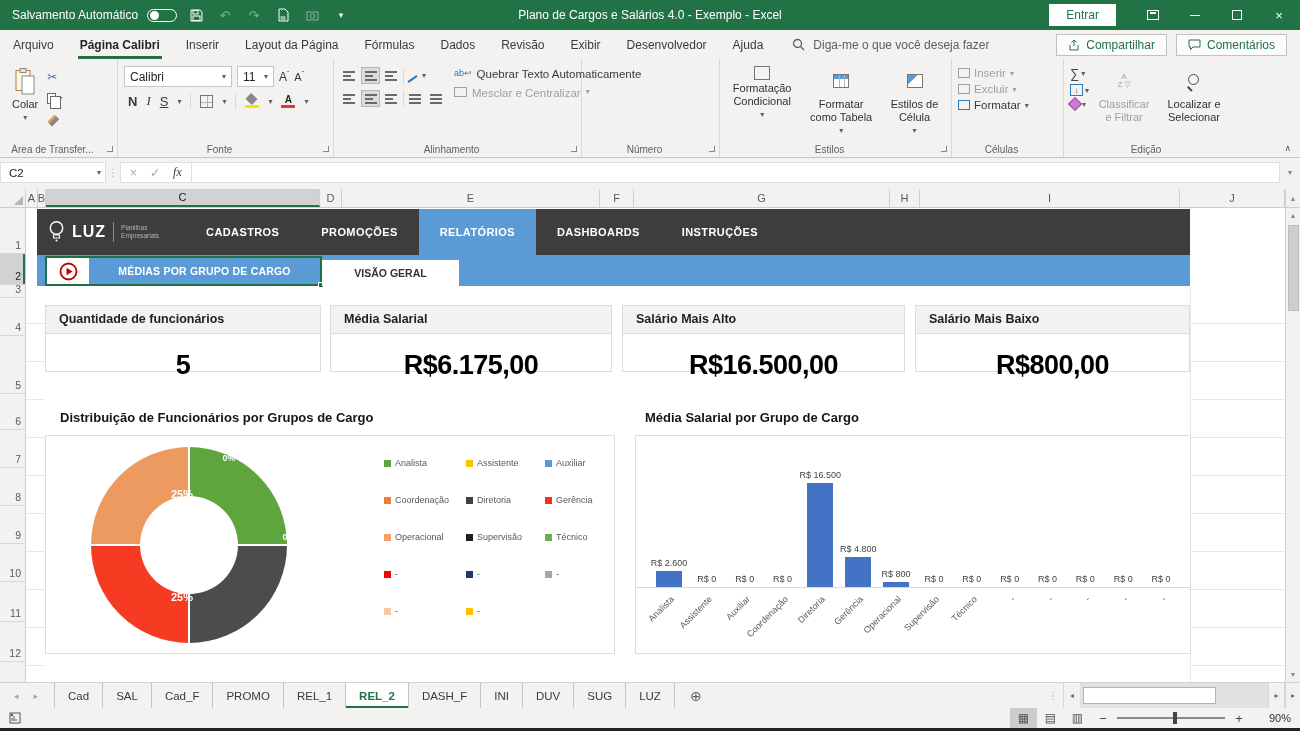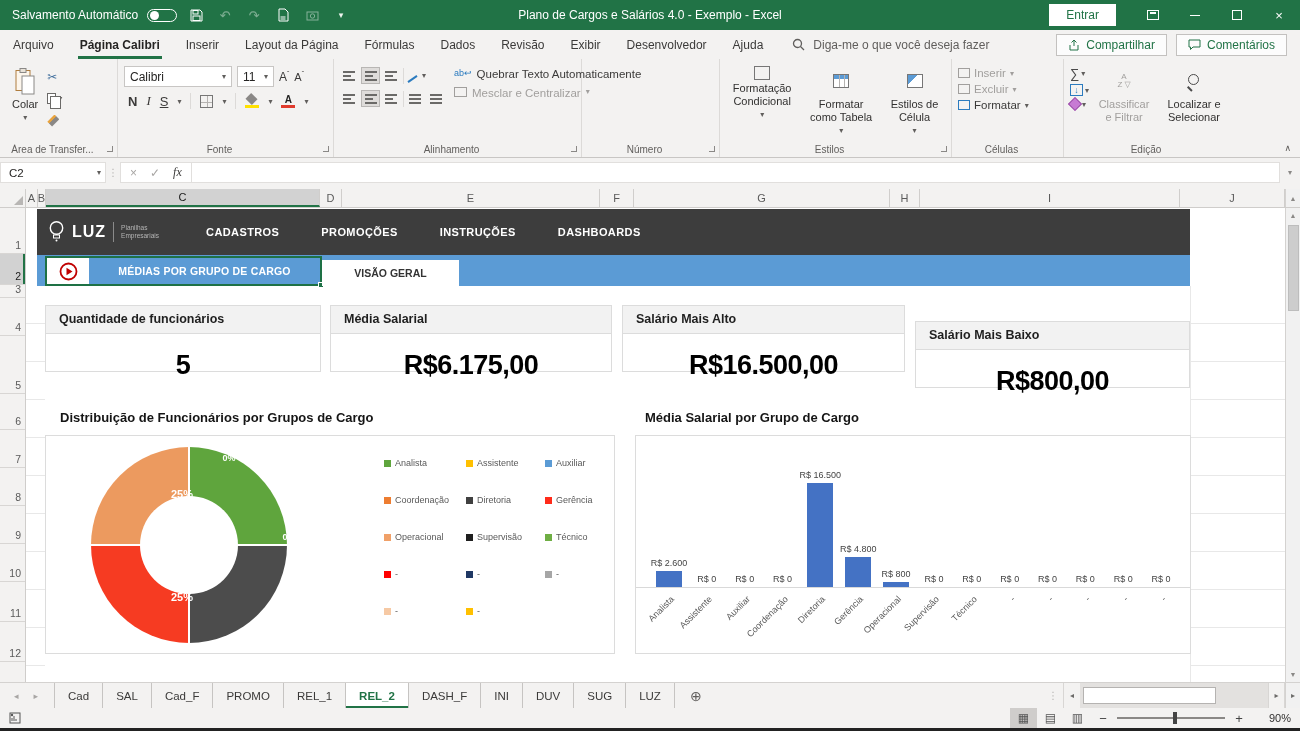--- a/index.html
+++ b/index.html
@@ -562,22 +562,23 @@
             </svg>
           <span class="brandname">LUZ</span>
           <span class="branddiv"></span>
           <span class="brandsub">
             <span>Planilhas</span><br><span>Empresariais</span>
           </span>
         </div>
         <div id="nav-items" style="display:flex;align-items:stretch">
             <div class="navitem">CADASTROS</div>
             <div class="navitem">PROMOÇÕES</div>
+            <div class="navitem active">RELATÓRIOS</div>
+            <div class="navitem">DASHBOARDS</div>
             <div class="navitem">INSTRUÇÕES</div>
-            <div class="navitem">DASHBOARDS</div>
           </div>
       </div>
 
       <div class="bluebar"></div>
 
       <div class="c2cell">
         <span class="playbox">
           <svg width="19" height="19" viewBox="0 0 19 19">
               <circle cx="9.5" cy="9.5" r="8" fill="#fff" stroke="#c00000" stroke-width="1.8"></circle>
               <path d="M7.5 5.8v7.4l6-3.7z" fill="#c00000"></path>
@@ -708,21 +709,21 @@
           <div class="kpi-v">5</div>
         </div>
         <div class="kpi" style="left: 304px; width: 282px;">
           <div class="kpi-h">Média Salarial</div>
           <div class="kpi-v">R$6.175,00</div>
         </div>
         <div class="kpi" style="left: 596px; width: 283px;">
           <div class="kpi-h">Salário Mais Alto</div>
           <div class="kpi-v">R$16.500,00</div>
         </div>
-        <div class="kpi" style="left: 889px; width: 275px; margin-top: 16px;">
+        <div class="kpi" style="left: 889px; width: 275px;">
           <div class="kpi-h">Salário Mais Baixo</div>
           <div class="kpi-v">R$800,00</div>
         </div>
       </div>
 
     <div class="vscroll">
       <span class="varrow">▲</span>
       <span class="vthumb"></span>
       <span class="varrow bot">▼</span>
     </div>

